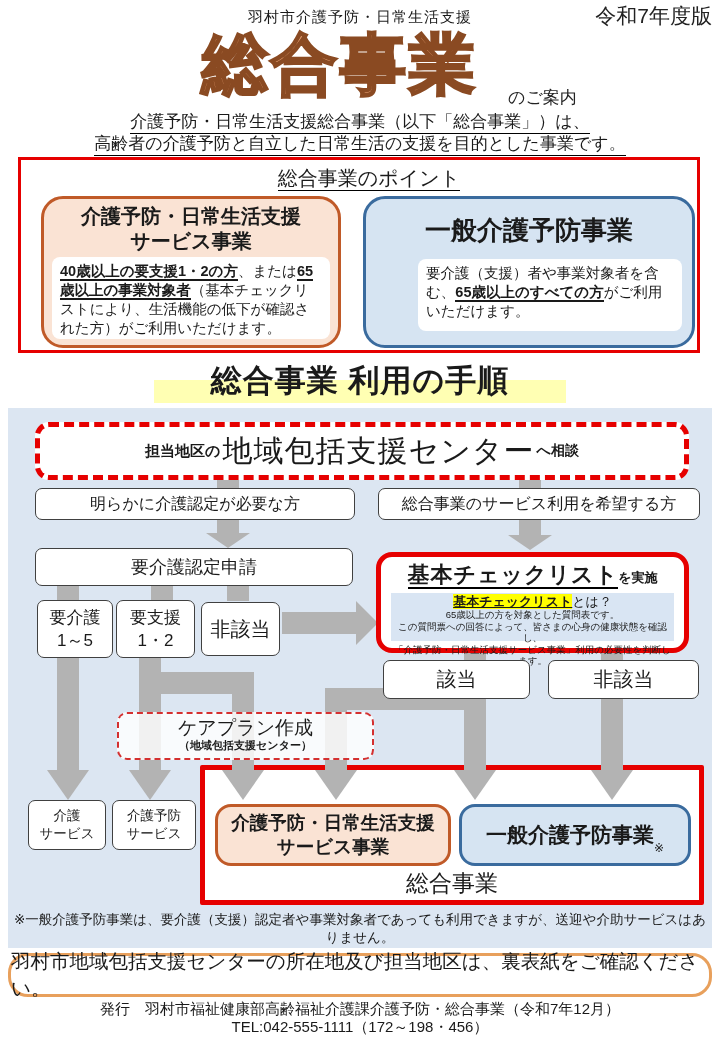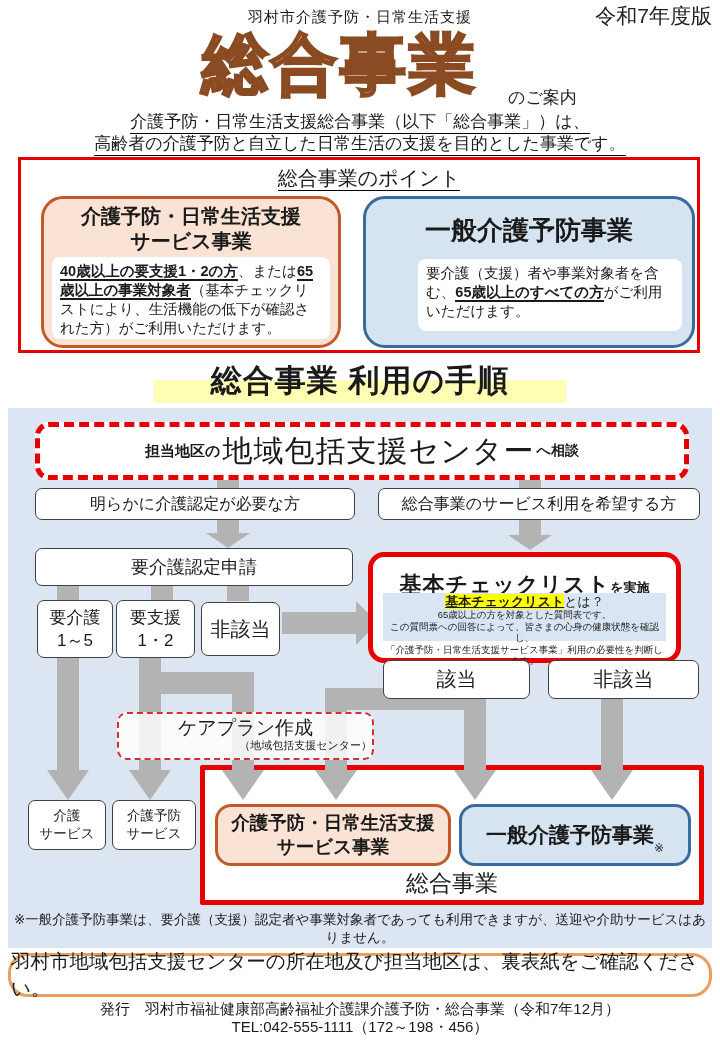--- a/index.html
+++ b/index.html
@@ -42,33 +42,33 @@
   .consult{left:27px;top:14px;width:644px;height:48px;border:5px dashed #e60000;border-radius:14px;}
   .consult .pre{font-size:15px;font-weight:bold;}
   .consult .main{font-size:30px;letter-spacing:1px;margin:0 2px;}
   .consult .suf{font-size:14px;font-weight:bold;}
   .bleft{left:27px;top:80px;width:318px;height:30px;font-size:16px;}
   .bright{left:370px;top:80px;width:320px;height:30px;font-size:16px;}
   .apply{left:27px;top:140px;width:316px;height:36px;font-size:18px;}
   .r1{left:29px;top:192px;width:74px;height:56px;font-size:17px;line-height:23px;}
   .r2{left:108px;top:192px;width:77px;height:56px;font-size:17px;line-height:23px;}
   .r3{left:193px;top:194px;width:77px;height:52px;font-size:20px;}
-  .checklist{left:360px;top:144px;width:303px;height:88px;border:5px solid #e60000;border-radius:16px;
-             display:block;text-align:center;padding-top:13px;}
+  .checklist{left:368px;top:144px;width:303px;height:88px;border:5px solid #e60000;border-radius:16px;
+             display:block;text-align:center;padding-top:3px;}
   .cl-title-main{font-size:22px;font-weight:bold;border-bottom:2px solid #000;letter-spacing:1px;}
   .cl-title-suf{font-size:13px;font-weight:bold;}
   .cl-inner{position:absolute;left:10px;right:10px;top:36px;height:48px;background:#d9e5f3;font-size:9.5px;line-height:11.5px;}
   .cl-q{font-size:13px;line-height:15px;margin-top:1px;}
   .cl-q .hl{background:#ffff00;text-decoration:underline;font-weight:bold;}
   .elig{left:375px;top:252px;width:145px;height:37px;font-size:20px;}
   .nelig{left:540px;top:252px;width:149px;height:37px;font-size:20px;}
   .careplan{left:109px;top:304px;width:253px;height:44px;border:2.5px dashed #d43030;border-radius:10px;
             background:rgba(255,255,255,0.82);z-index:4;display:block;text-align:center;}
   .careplan .t{font-size:19px;line-height:23px;margin-top:2px;}
-  .careplan .s{font-size:11px;font-weight:normal;line-height:12px;text-align:right;}
+  .careplan .s{font-size:11px;font-weight:bold;line-height:12px;}
   .redbox{left:192px;top:357px;width:494px;height:130px;border:5px solid #e60000;background:#fff;
           border-radius:2px;z-index:2;position:absolute;}
   .svc2{position:absolute;left:10px;top:34px;width:230px;height:56px;border:3px solid #c05a28;border-radius:16px;
         background:#fae3d4;display:flex;align-items:center;justify-content:center;text-align:center;
         font-size:18.5px;font-weight:bold;line-height:24px;}
   .gen2{position:absolute;left:254px;top:34px;width:226px;height:56px;border:3px solid #3a6b9e;border-radius:16px;
         background:#d6e4f2;display:flex;align-items:center;justify-content:center;
         font-size:21px;font-weight:bold;}
   .gen2 .mark{font-size:12px;font-weight:normal;align-self:flex-end;margin-bottom:8px;}
   .sogo-label{position:absolute;left:0;right:0;bottom:1px;text-align:center;font-size:23px;}

